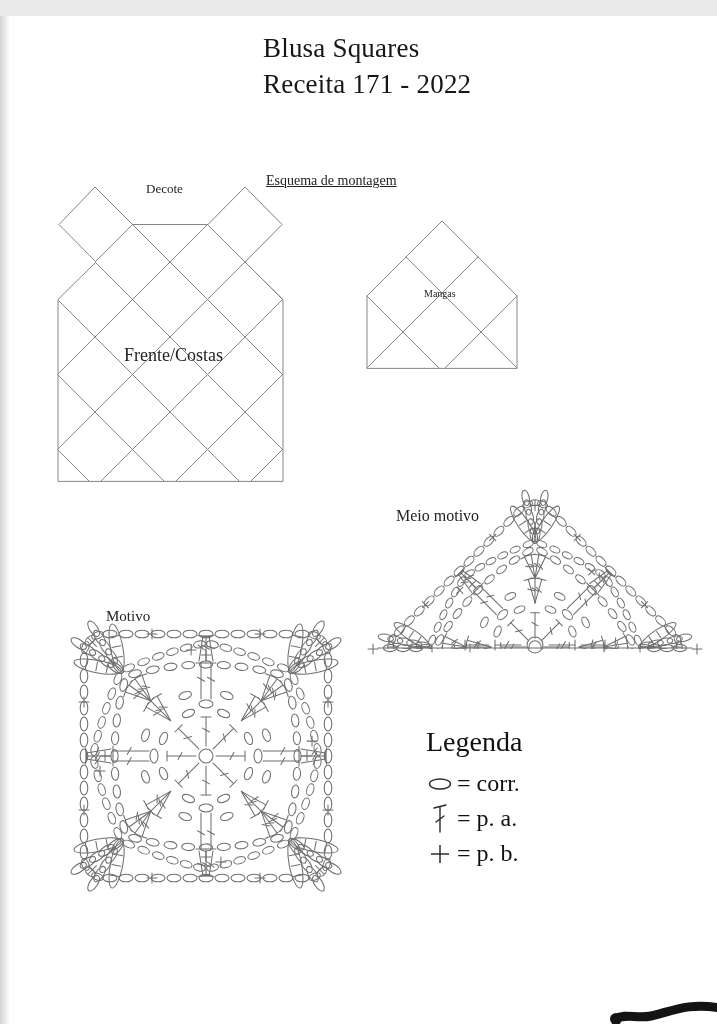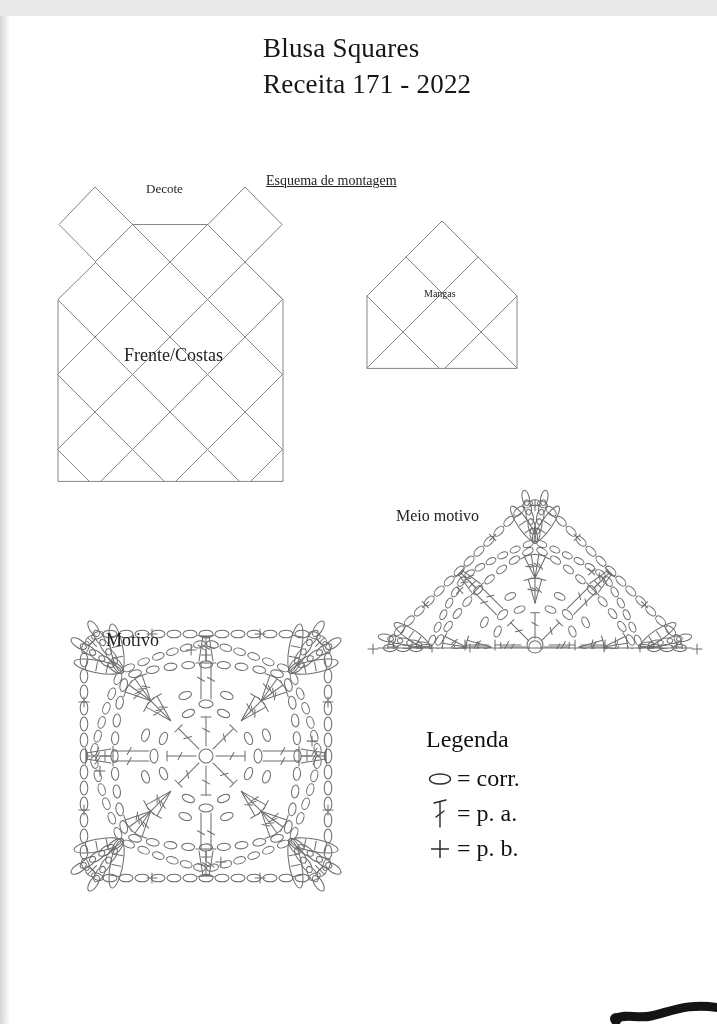--- a/index.html
+++ b/index.html
@@ -13,23 +13,23 @@
   .vignette-bottom{position:absolute;left:0;bottom:0;width:100%;height:7px;
     background:linear-gradient(0deg,rgba(120,120,120,.22),rgba(255,255,255,0));}
   .title{position:absolute;left:263px;top:14px;font-size:27px;line-height:36px;
     color:#161616;letter-spacing:.2px;}
   .section-heading{position:absolute;left:266px;top:157px;font-size:14px;color:#222;text-decoration:underline;}
   .label{position:absolute;color:#242424;}
   .lbl-decote{left:146px;top:165px;font-size:13px;}
   .lbl-frente{left:124px;top:329px;font-size:18px;}
   .lbl-mangas{left:424px;top:272px;font-size:10px;}
   .lbl-meio{left:396px;top:491px;font-size:16px;}
-  .lbl-motivo{left:106px;top:614px;font-size:18px;}
+  .lbl-motivo{left:106px;top:592px;font-size:15px;}
   .legend{position:absolute;left:424px;top:710px;width:230px;}
-  .legend-title{font-size:24px;color:#111;margin:0 0 8px 2px;}
+  .legend-title{font-size:28px;color:#111;margin:0 0 8px 2px;}
   .legend-row{display:flex;align-items:center;height:35px;gap:1px;}
   .legend-sym{width:32px;display:flex;justify-content:center;align-items:center;}
   .legend-text{font-size:24px;color:#111;}
   svg.diagram-layer{position:absolute;left:0;top:0;}
 </style>
 </head>
 <body>
 
 <div class="page">
   <div class="vignette-left"></div>

